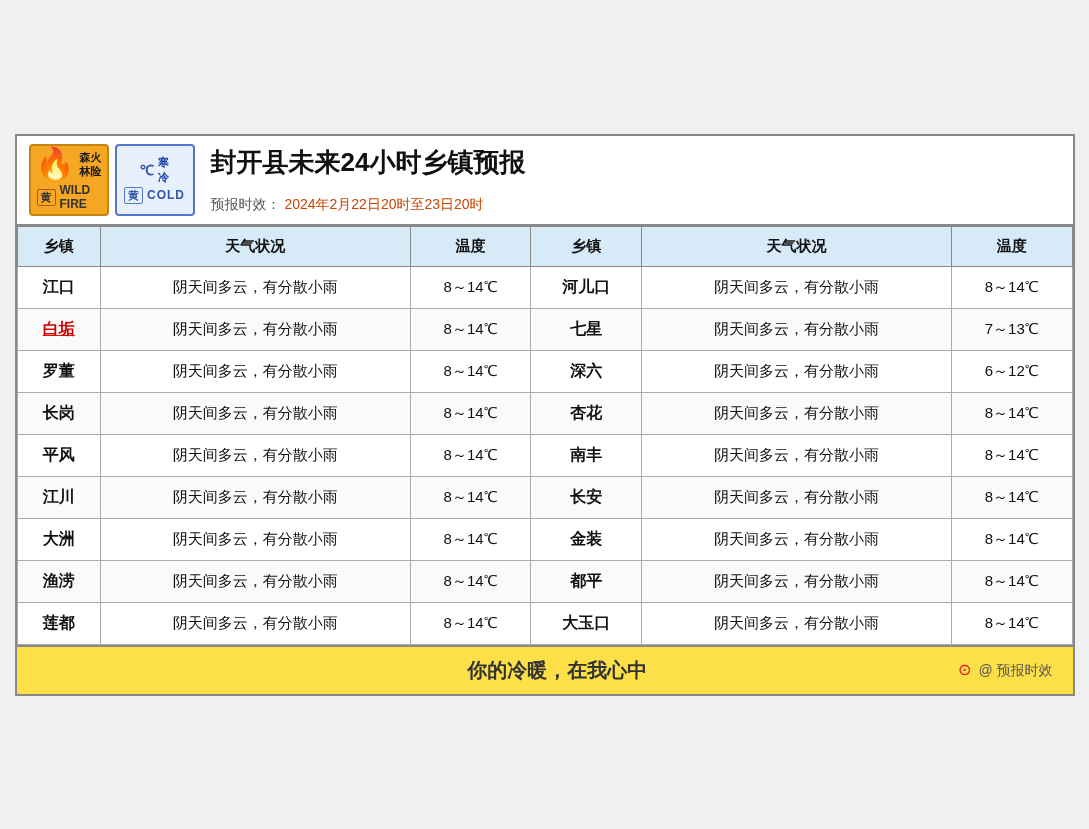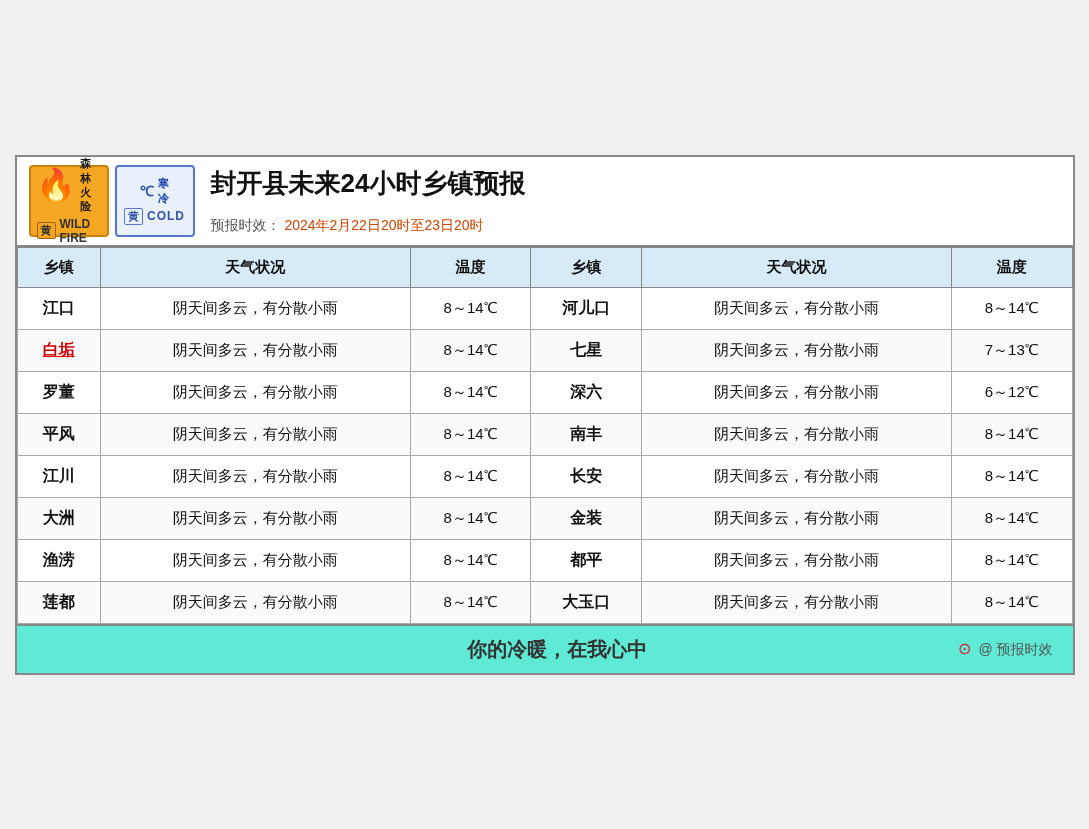--- a/index.html
+++ b/index.html
@@ -149,21 +149,21 @@
     .town-name {
       font-weight: bold;
       font-size: 16px;
     }
     .town-name.underline-red {
       text-decoration: underline;
       text-decoration-color: red;
       color: #cc0000;
     }
     .footer {
-      background: #5eead4;
+      background: #fde047;
       padding: 10px 20px;
       display: flex;
       justify-content: space-between;
       align-items: center;
       border-top: 2px solid #888;
     }
     .footer-slogan {
       font-size: 20px;
       font-weight: bold;
       color: #333;
@@ -185,21 +185,21 @@
 <body>
 
 <div class="card">
 
   <div class="header">
     <div class="badges">
 
       <div class="badge-wildfire">
         <div class="badge-top">
           <div style="font-size:32px; line-height:1;">🔥</div>
-          <div style="display:flex;flex-direction:column;align-items:flex-start;">
+          <div style="display:flex;flex-direction:row;align-items:flex-start;">
             <span style="font-size:11px;font-weight:bold;color:#1a1a1a;line-height:1.3;">森林</span>
             <span style="font-size:11px;font-weight:bold;color:#1a1a1a;line-height:1.3;">火险</span>
           </div>
         </div>
         <div class="badge-bottom">
           <span class="huang-box">黄</span>
           <span class="wild-text">WILD FIRE</span>
         </div>
       </div>
 
@@ -269,20 +269,32 @@
       <td>阴天间多云，有分散小雨</td>
       <td>8～14℃</td>
       <td>
         <span class="town-name">深六</span>
       </td>
       <td>阴天间多云，有分散小雨</td>
       <td>6～12℃</td>
     </tr>
         <tr>
       <td>
+        <span class="town-name">长岗</span>
+      </td>
+      <td>阴天间多云，有分散小雨</td>
+      <td>8～14℃</td>
+      <td>
+        <span class="town-name">杏花</span>
+      </td>
+      <td>阴天间多云，有分散小雨</td>
+      <td>8～14℃</td>
+    </tr>
+        <tr>
+      <td>
         <span class="town-name">平风</span>
       </td>
       <td>阴天间多云，有分散小雨</td>
       <td>8～14℃</td>
       <td>
         <span class="town-name">南丰</span>
       </td>
       <td>阴天间多云，有分散小雨</td>
       <td>8～14℃</td>
     </tr>

